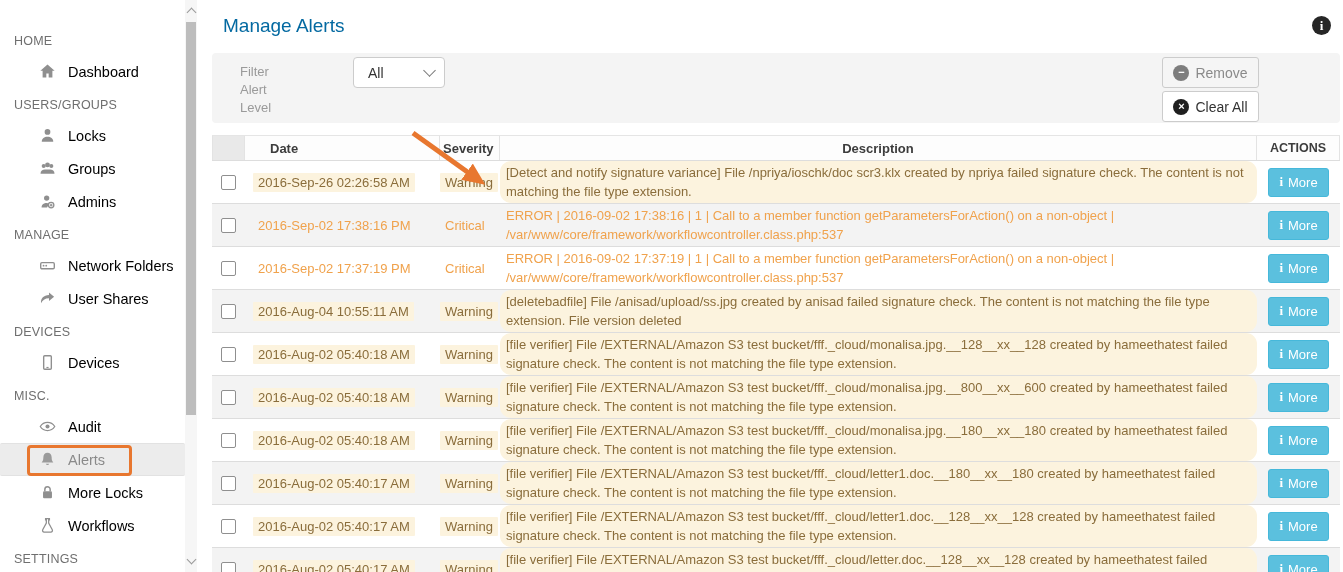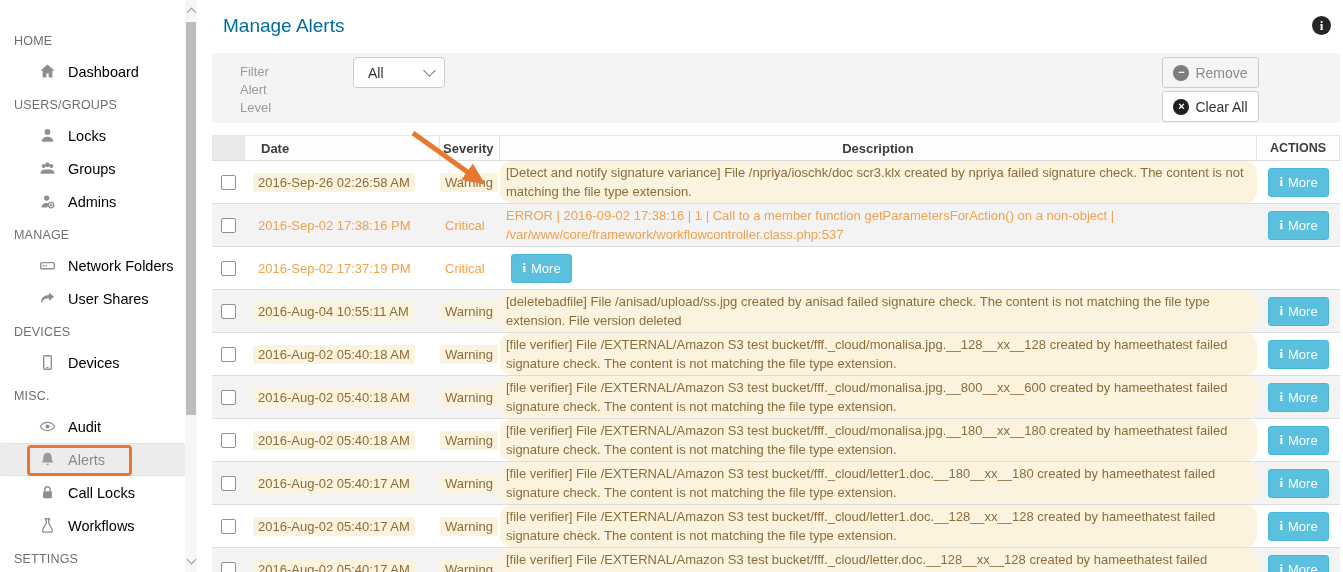--- a/index.html
+++ b/index.html
@@ -46,21 +46,21 @@
   .btn-circle { width:16px; height:16px; border-radius:50%; color:#fff; display:flex; align-items:center; justify-content:center; flex:none; font-size:11px; line-height:1; }
   #remove-button .btn-circle { background:#7d7d7d; font-weight:bold; }
   #clearall-button .btn-circle { background:#1f1f1f; font-weight:bold; }
 
   
   #alerts-table { position:absolute; left:0; top:135px; width:1128px; }
   .thead { display:flex; height:26px; border-top:1px solid #e5e5e5; border-bottom:1px solid #ddd; background:#fdfdfd; }
   .th { font-size:13px; font-weight:bold; color:#3d3d3d; display:flex; align-items:center; border-right:1px solid #e3e3e3; overflow:hidden; white-space:nowrap; }
   .th:first-child { border-left:1px solid #e3e3e3; }
   .h-check { width:33px; background:#e9e9e9; }
-  .h-date { width:195px; padding-left:16px; }
+  .h-date { width:195px; padding-left:25px; }
   .h-sev  { width:60px; padding-left:3px; }
   .h-desc { width:757px; justify-content:center; }
   .h-act  { width:83px; justify-content:center; font-size:12.5px; }
 
   .trow { display:flex; height:43px; border-bottom:1px solid #ddd; background:#fff; }
   .trow.alt { background:#f3f3f3; }
   .cell { display:flex; align-items:center; }
   .c-check { width:33px; justify-content:center; }
   .cb { width:15px; height:15px; border:1px solid #8f8f8f; border-radius:2px; background:#fff; cursor:pointer; }
   .c-date { width:195px; padding-left:8px; font-size:13px; }
@@ -170,21 +170,21 @@
           </span>
     <span class="side-lbl">Alerts</span>
   </div>
         <div class="side-item">
     <span class="side-ico">
             <svg viewBox="0 0 16 16">
               <rect x="3.8" y="6.9" width="8.4" height="6.6" rx="1" fill="#8f8f8f"></rect>
               <path d="M5.5 6.9V5.1a2.5 2.5 0 015 0v1.8" fill="none" stroke="#8f8f8f" stroke-width="1.4"></path>
             </svg>
           </span>
-    <span class="side-lbl">Call Locks</span>
+    <span class="side-lbl">More Locks</span>
   </div>
         <div class="side-item">
     <span class="side-ico">
             <svg viewBox="0 0 16 16">
               <path d="M6.2 1.6h3.6v1.1h-.7v3.1l3.4 6.2c.5 1-.2 2.2-1.3 2.2H4.8c-1.1 0-1.8-1.2-1.3-2.2l3.4-6.2V2.7h-.7z" fill="none" stroke="#8f8f8f" stroke-width="1.2"></path>
             </svg>
           </span>
     <span class="side-lbl">Workflows</span>
   </div>
         <div class="side-section-label">SETTINGS</div>
@@ -273,20 +273,23 @@
   </div>
           <div class="trow critical">
     <div class="cell c-check">
               <span class="cb"></span>
             </div>
     <div class="cell c-date">
               <span class="txt date-txt">2016-Sep-02 17:37:19 PM</span>
             </div>
     <div class="cell c-sev">
               <span class="txt sev-txt">Critical</span>
+            </div>
+    <div class="cell c-desc">
+              <div class="desc-txt">ERROR | 2016-09-02 17:37:19 | 1 | Call to a member function getParametersForAction() on a non-object | /var/www/core/framework/workflowcontroller.class.php:537</div>
             </div>
     <div class="cell c-act">
       <button class="more-btn">
         <span class="more-i">i</span>
                 <span class="more-lbl">More</span>
       </button>
     </div>
   </div>
           <div class="trow warning alt">
     <div class="cell c-check">

